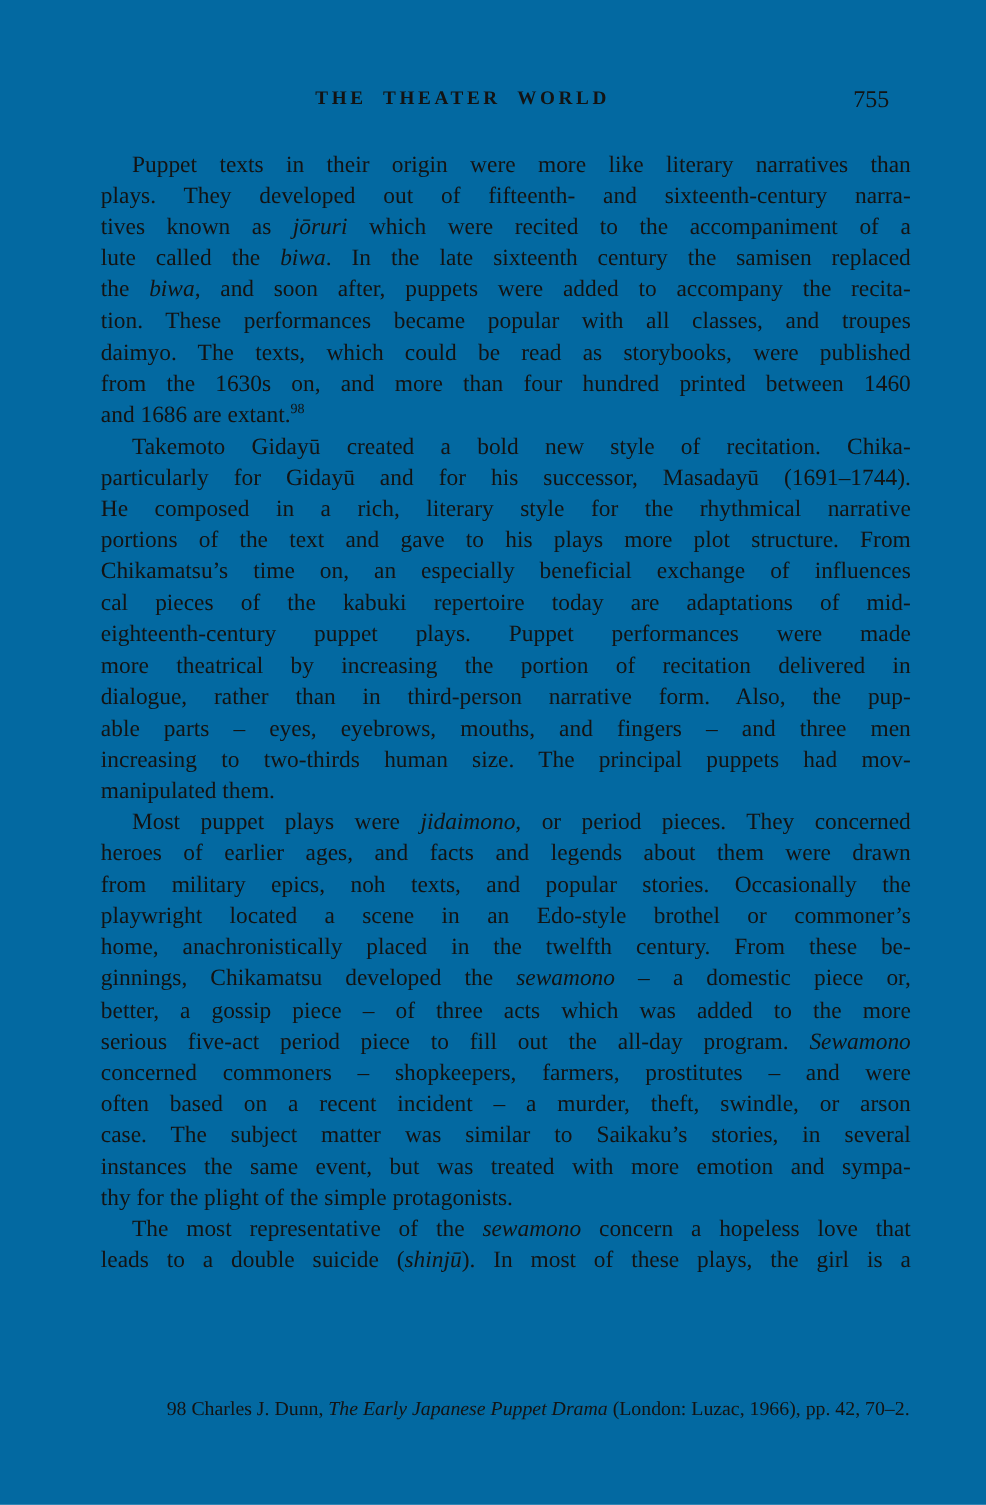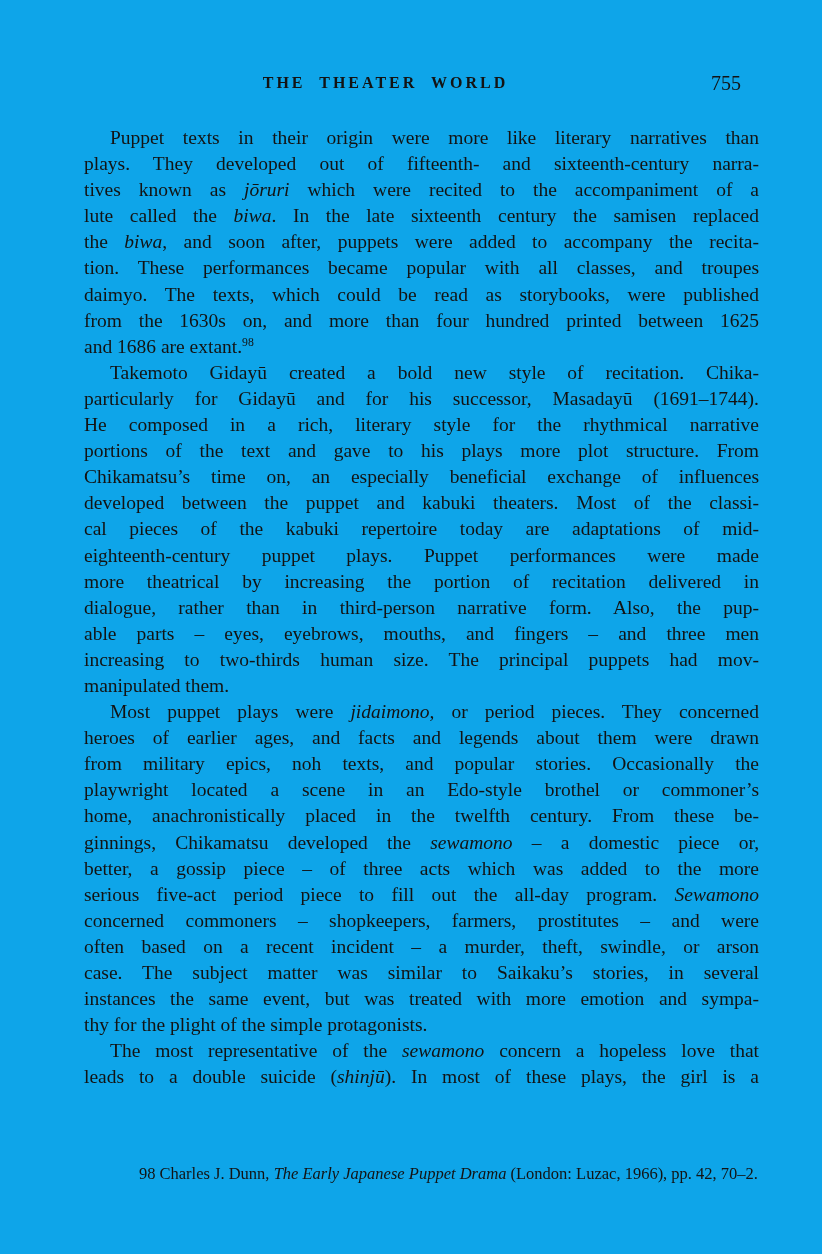--- a/index.html
+++ b/index.html
@@ -11,21 +11,21 @@
     width: 822px;
     height: 1254px;
     position: relative;
     overflow: hidden;
     font-family: "Liberation Serif", "DejaVu Serif", serif;
     color: #131313;
   }
   .page {
     position: absolute;
     inset: 0;
-    background: #0ea5e9;
+    background: #0369a1;
   }
   .running-head {
     position: absolute;
     top: 72px;
     left: 68px;
     width: 675px;
     height: 22px;
   }
   .head-title {
     position: absolute;
@@ -94,30 +94,29 @@
 
   <div class="body-text">
       <div class="para">
         <div class="line indent"><span>Puppet texts in their origin were more like literary narratives than</span></div>
         <div class="line"><span>plays. They developed out of fifteenth- and sixteenth-century narra-</span></div>
         <div class="line"><span>tives known as </span><span class="it">jōruri</span><span> which were recited to the accompaniment of a</span></div>
         <div class="line"><span>lute called the </span><span class="it">biwa</span><span>. In the late sixteenth century the samisen replaced</span></div>
         <div class="line"><span>the </span><span class="it">biwa</span><span>, and soon after, puppets were added to accompany the recita-</span></div>
         <div class="line"><span>tion. These performances became popular with all classes, and troupes</span></div>
         <div class="line"><span>daimyo. The texts, which could be read as storybooks, were published</span></div>
-        <div class="line"><span>from the 1630s on, and more than four hundred printed between 1625</span></div>
+        <div class="line"><span>from the 1630s on, and more than four hundred printed between 1460</span></div>
         <div class="line last"><span>and 1686 are extant.</span><sup>98</sup></div>
       </div>
       <div class="para">
         <div class="line indent"><span>Takemoto Gidayū created a bold new style of recitation. Chika-</span></div>
         <div class="line"><span>particularly for Gidayū and for his successor, Masadayū (1691–1744).</span></div>
         <div class="line"><span>He composed in a rich, literary style for the rhythmical narrative</span></div>
         <div class="line"><span>portions of the text and gave to his plays more plot structure. From</span></div>
         <div class="line"><span>Chikamatsu’s time on, an especially beneficial exchange of influences</span></div>
-        <div class="line"><span>developed between the puppet and kabuki theaters. Most of the classi-</span></div>
         <div class="line"><span>cal pieces of the kabuki repertoire today are adaptations of mid-</span></div>
         <div class="line"><span>eighteenth-century puppet plays. Puppet performances were made</span></div>
         <div class="line"><span>more theatrical by increasing the portion of recitation delivered in</span></div>
         <div class="line"><span>dialogue, rather than in third-person narrative form. Also, the pup-</span></div>
         <div class="line"><span>able parts – eyes, eyebrows, mouths, and fingers – and three men</span></div>
         <div class="line"><span>increasing to two-thirds human size. The principal puppets had mov-</span></div>
         <div class="line last"><span>manipulated them.</span></div>
       </div>
       <div class="para">
         <div class="line indent"><span>Most puppet plays were </span><span class="it">jidaimono,</span><span> or period pieces. They concerned</span></div>

